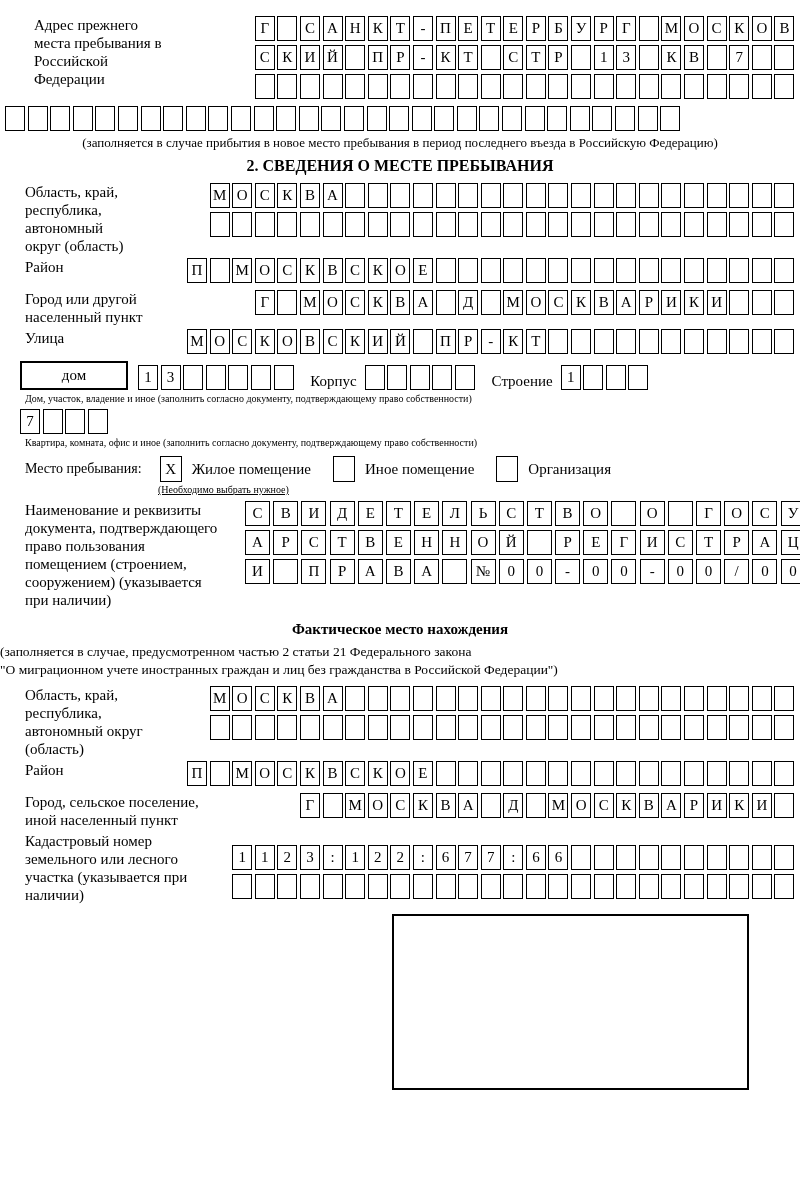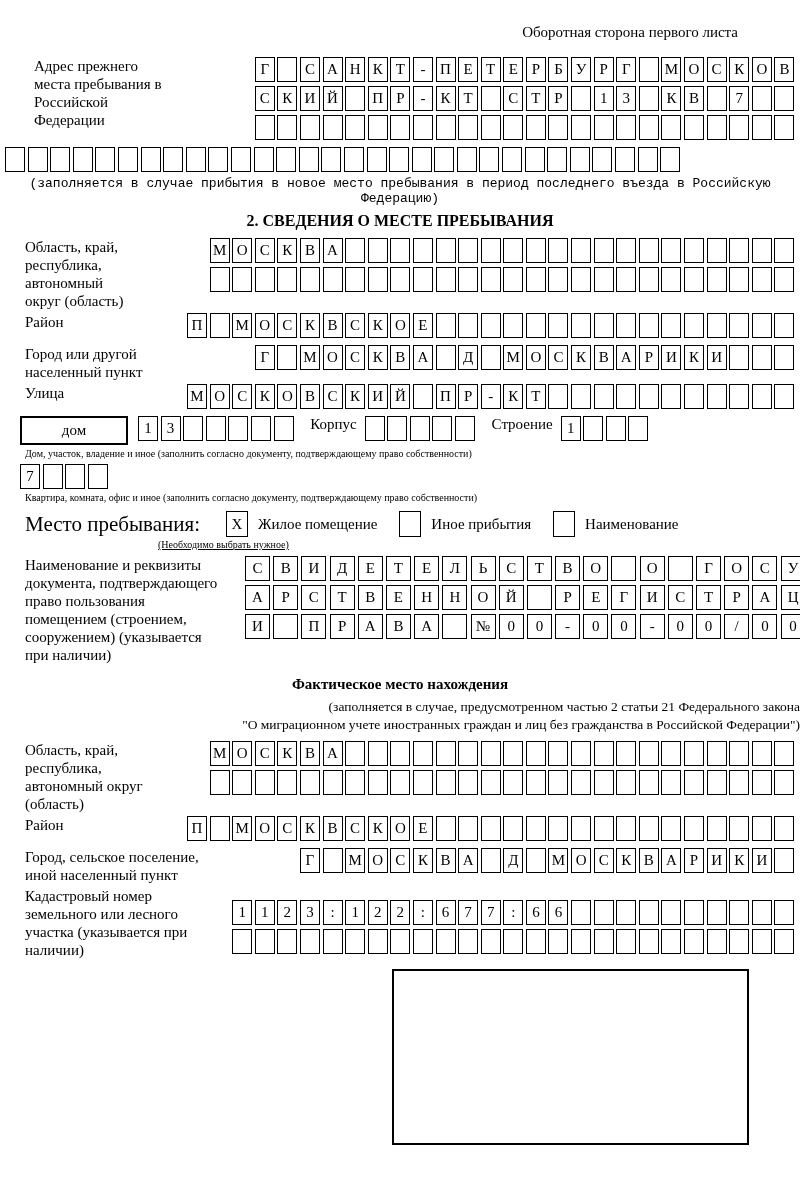--- a/index.html
+++ b/index.html
@@ -19,51 +19,50 @@
   .cellrow { display:flex; justify-content:flex-end; margin-bottom:4px; }
   .cellrow.start { justify-content:flex-start; margin-bottom:0; }
   .cell {
     width:20px; height:25px; border:1.6px solid #000; margin-right:2.6px;
     display:flex; align-items:center; justify-content:center;
     font-size:15px; flex:0 0 auto; background:#fff;
   }
   .big .cell, .bigcell { width:25px; height:25px; margin-right:3.2px; }
   .fullrow { padding-left:5px; margin-top:2px; justify-content:flex-start; }
 
-  .center-note { text-align:center; font-size:13px; margin:3px 0 4px;font-family:Liberation Mono, monospace; }
+  .center-note { text-align:center; font-size:13px; margin:3px 0 4px; }
   .sec-title { text-align:center; font-weight:bold; font-size:16px; margin:6px 0 8px; }
   .fact-title { text-align:center; font-weight:bold; font-size:15px; margin:12px 0 6px; }
-  .fact-note { text-align:right; font-size:13.5px; margin:2px 0; }
+  .fact-note { text-align:left; font-size:13.5px; margin:2px 0; }
   .left-note { font-size:10px; margin:2px 0 5px 25px; }
 
-  .dom-row, .kv-row { display:flex; align-items:flex-start; margin:2px 0 3px 20px; }
+  .dom-row, .kv-row { display:flex; align-items:flex-end; margin:2px 0 3px 20px; }
   .wide-box { border:2px solid #000; height:29px; display:flex; align-items:center;
               justify-content:center; font-size:15px; flex:0 0 auto; }
   .dom-box { width:108px; margin-right:10px; }
   .kv-box  { width:208px; margin-right:10px; }
   .inline-label { font-size:15px; margin:0 8px 0 14px; }
 
   .mesto-row { display:flex; align-items:center; margin:8px 0 2px 25px; }
-  .mesto-row .mlabel { font-size:21px; margin-right:26px; }
+  .mesto-row .mlabel { font-size:14px; margin-right:18px; }
   .checkbox { width:22px; height:26px; border:1.8px solid #000; display:flex;
               align-items:center; justify-content:center; font-size:15px; flex:0 0 auto; }
   .opt-label { font-size:15px; margin:0 22px 0 10px; }
   .mesto-note { font-size:10px; margin:1px 0 6px 158px;text-decoration:underline; }
 
   .doc-row-block { margin-top:4px;gap:20px; }
   .kad-pad { padding-top:13px; }
 
   .stamp-box { width:357px; height:176px; border:2px solid #000; margin:10px 0 8px 392px; }
 </style>
 </head>
 <body>
 
 <div>
 
-  <div class="header-note">Оборотная сторона первого листа</div>
 
   <div class="fieldrow" style="margin-top:16px;">
     <div class="label indent" style="width:140px;">Адрес прежнего места пребывания в Российской Федерации</div>
     <div class="cellcol">
       <div class="cellrow">
           <div class="cell">Г</div>
           <div class="cell"></div>
           <div class="cell">С</div>
           <div class="cell">А</div>
           <div class="cell">Н</div>
@@ -378,23 +377,23 @@
         <div class="cell"></div>
       </div>
   </div>
   <div class="left-note">Квартира, комната, офис и иное (заполнить согласно документу, подтверждающему право собственности)</div>
 
   <div class="mesto-row">
     <span class="mlabel">Место пребывания:</span>
     <span class="checkbox">X</span>
     <span class="opt-label">Жилое помещение</span>
     <span class="checkbox"></span>
-    <span class="opt-label">Иное прибытия</span>
+    <span class="opt-label">Иное помещение</span>
     <span class="checkbox"></span>
-    <span class="opt-label">Наименование</span>
+    <span class="opt-label">Организация</span>
   </div>
   <div class="mesto-note">(Необходимо выбрать нужное)</div>
 
   <div class="fieldrow doc-row-block">
     <div class="label" style="width:200px;">Наименование и реквизиты документа, подтверждающего право пользования помещением (строением, сооружением) (указывается при наличии)</div>
     <div class="cellcol big">
       <div class="cellrow">
           <div class="cell">С</div>
           <div class="cell">В</div>
           <div class="cell">И</div>

